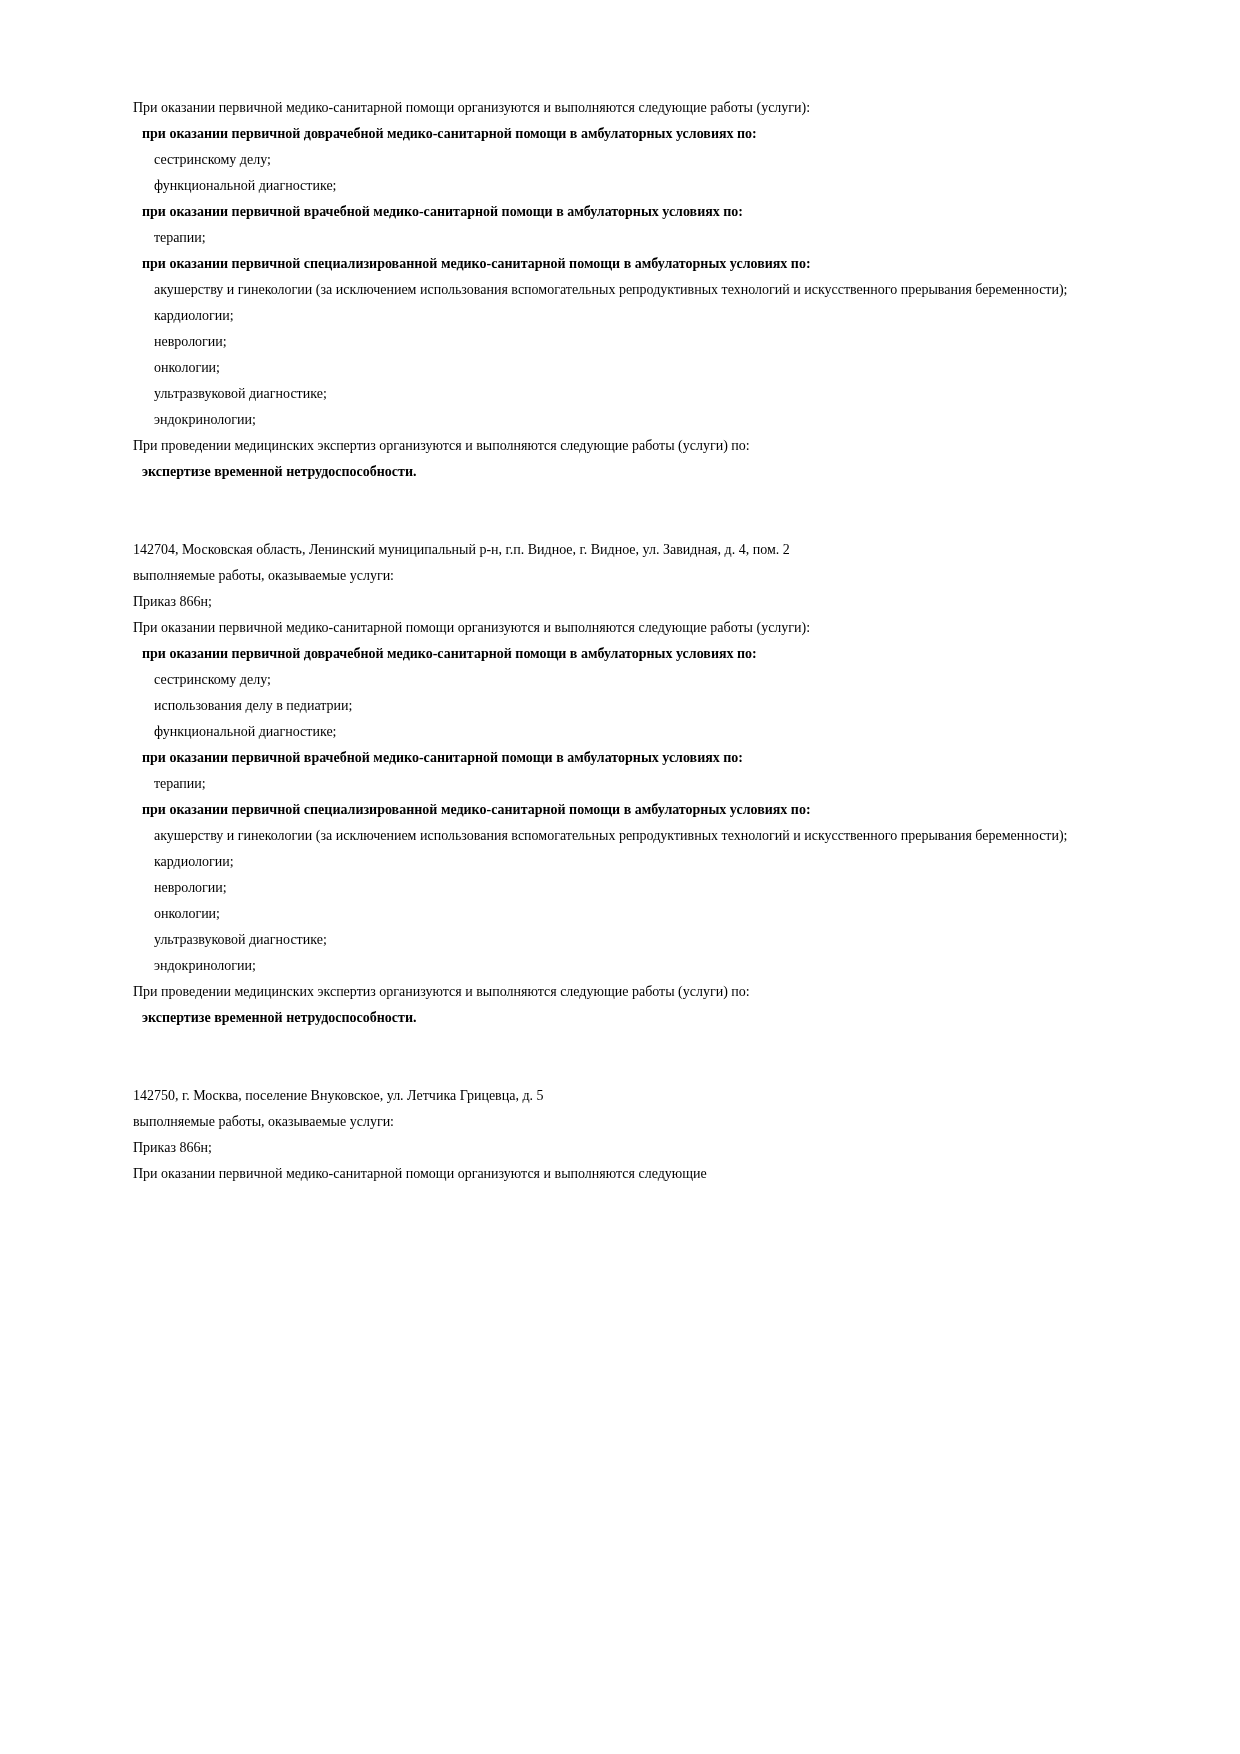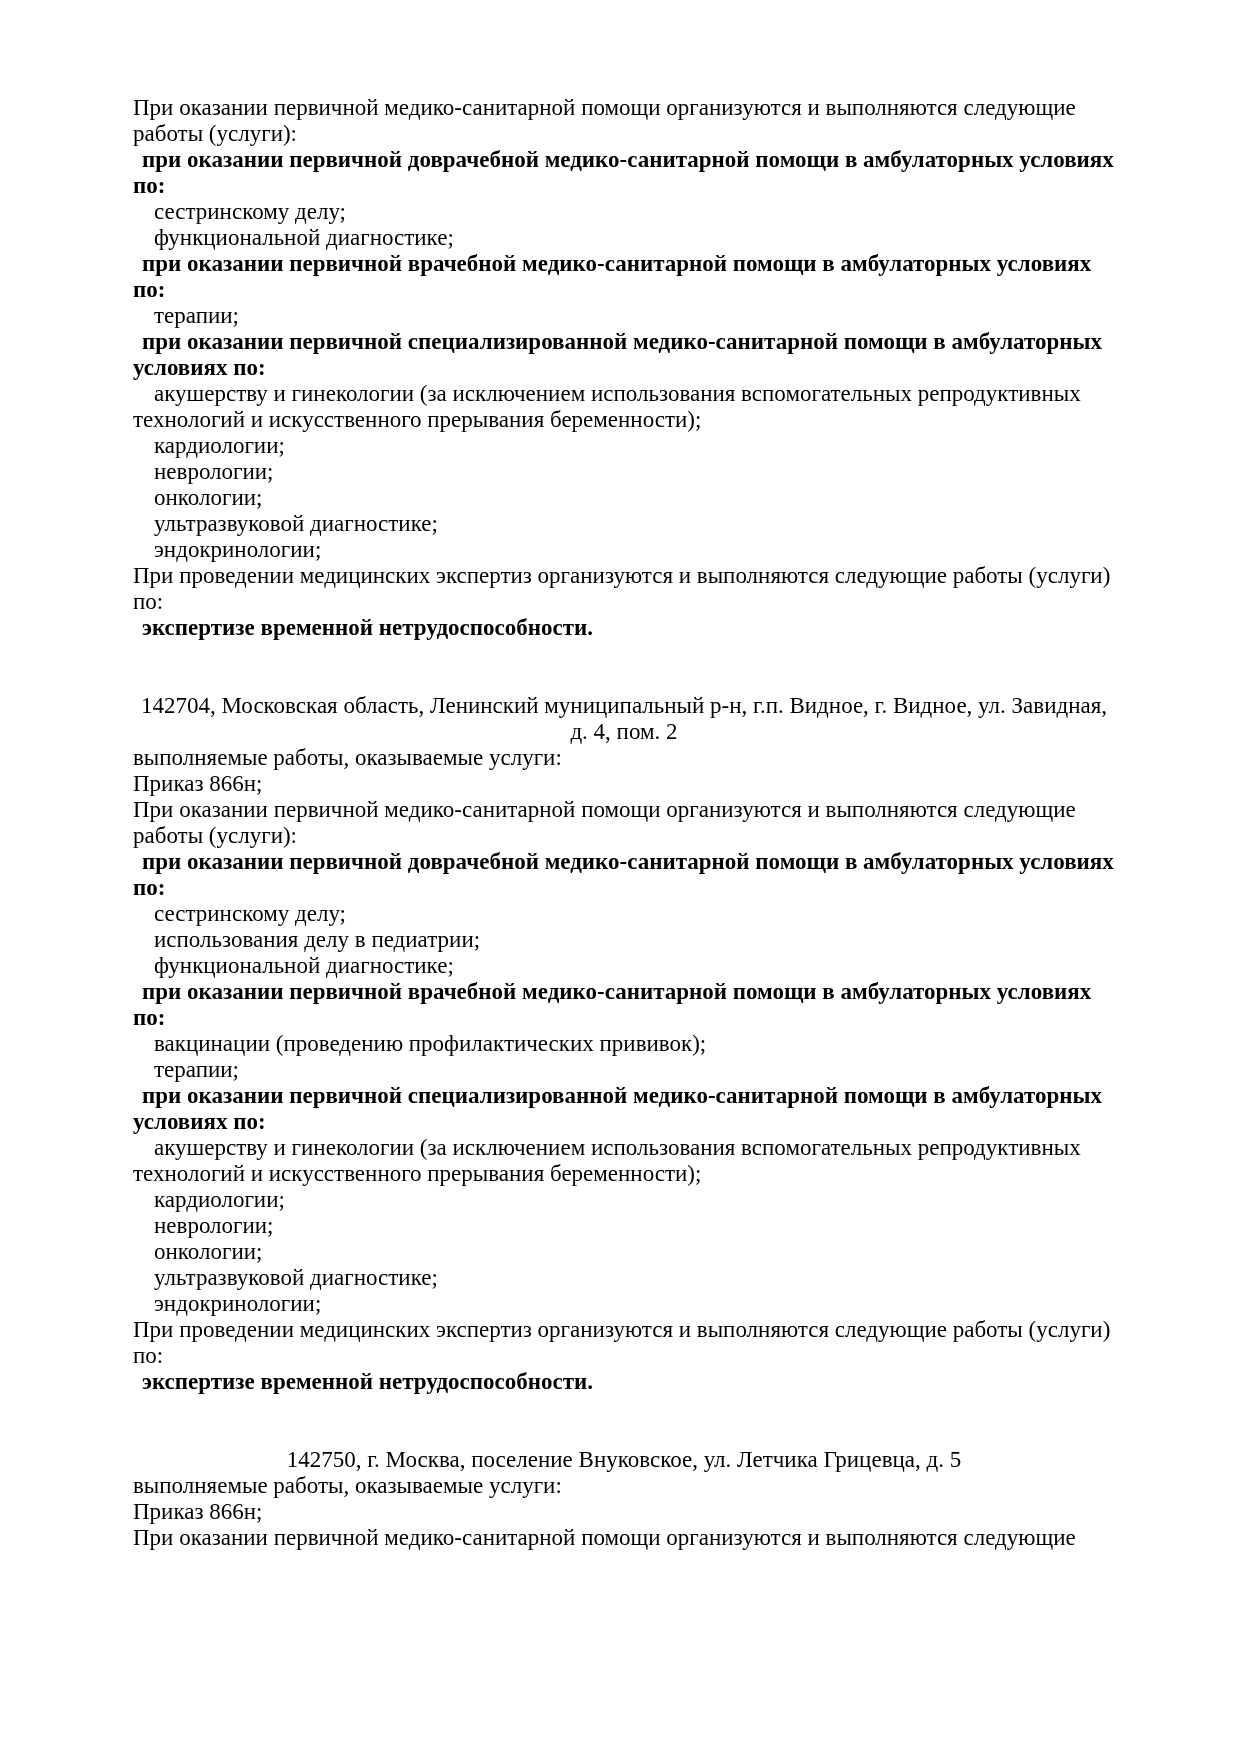--- a/index.html
+++ b/index.html
@@ -6,27 +6,27 @@
   html, body { background: #ffffff; }
   body {
     width: 1240px;
     height: 1754px;
     overflow: hidden;
     font-family: "Liberation Serif", "DejaVu Serif", serif;
     color: #000000;
   }
   .doc {
     padding: 95px 125px 0 133px;
-    font-size: 23px;
+    font-size: 14px;
     line-height: 26px;
   }
   .line { text-indent: 0; }
   .line.indent-1 { text-indent: 9px; font-weight: bold; }
   .line.indent-2 { text-indent: 21px; }
-  .line.gap { margin-top: 52px; text-align: center; }
+  .line.gap { margin-top: 52px; }
 </style>
 </head>
 <body>
 
 <div class="doc" id="doc">
     <div class="line indent-0">При оказании первичной медико-санитарной помощи организуются и выполняются следующие работы (услуги):</div>
     <div class="line indent-1">при оказании первичной доврачебной медико-санитарной помощи в амбулаторных условиях по:</div>
     <div class="line indent-2">сестринскому делу;</div>
     <div class="line indent-2">функциональной диагностике;</div>
     <div class="line indent-1">при оказании первичной врачебной медико-санитарной помощи в амбулаторных условиях по:</div>
@@ -42,21 +42,20 @@
     <div class="line indent-1">экспертизе временной нетрудоспособности.</div>
     <div class="line indent-0 gap">142704, Московская область, Ленинский муниципальный р-н, г.п. Видное, г. Видное, ул. Завидная, д. 4, пом. 2</div>
     <div class="line indent-0">выполняемые работы, оказываемые услуги:</div>
     <div class="line indent-0">Приказ 866н;</div>
     <div class="line indent-0">При оказании первичной медико-санитарной помощи организуются и выполняются следующие работы (услуги):</div>
     <div class="line indent-1">при оказании первичной доврачебной медико-санитарной помощи в амбулаторных условиях по:</div>
     <div class="line indent-2">сестринскому делу;</div>
     <div class="line indent-2">использования делу в педиатрии;</div>
     <div class="line indent-2">функциональной диагностике;</div>
     <div class="line indent-1">при оказании первичной врачебной медико-санитарной помощи в амбулаторных условиях по:</div>
-    <div class="line indent-2">вакцинации (проведению профилактических прививок);</div>
     <div class="line indent-2">терапии;</div>
     <div class="line indent-1">при оказании первичной специализированной медико-санитарной помощи в амбулаторных условиях по:</div>
     <div class="line indent-2">акушерству и гинекологии (за исключением использования вспомогательных репродуктивных технологий и искусственного прерывания беременности);</div>
     <div class="line indent-2">кардиологии;</div>
     <div class="line indent-2">неврологии;</div>
     <div class="line indent-2">онкологии;</div>
     <div class="line indent-2">ультразвуковой диагностике;</div>
     <div class="line indent-2">эндокринологии;</div>
     <div class="line indent-0">При проведении медицинских экспертиз организуются и выполняются следующие работы (услуги) по:</div>
     <div class="line indent-1">экспертизе временной нетрудоспособности.</div>

